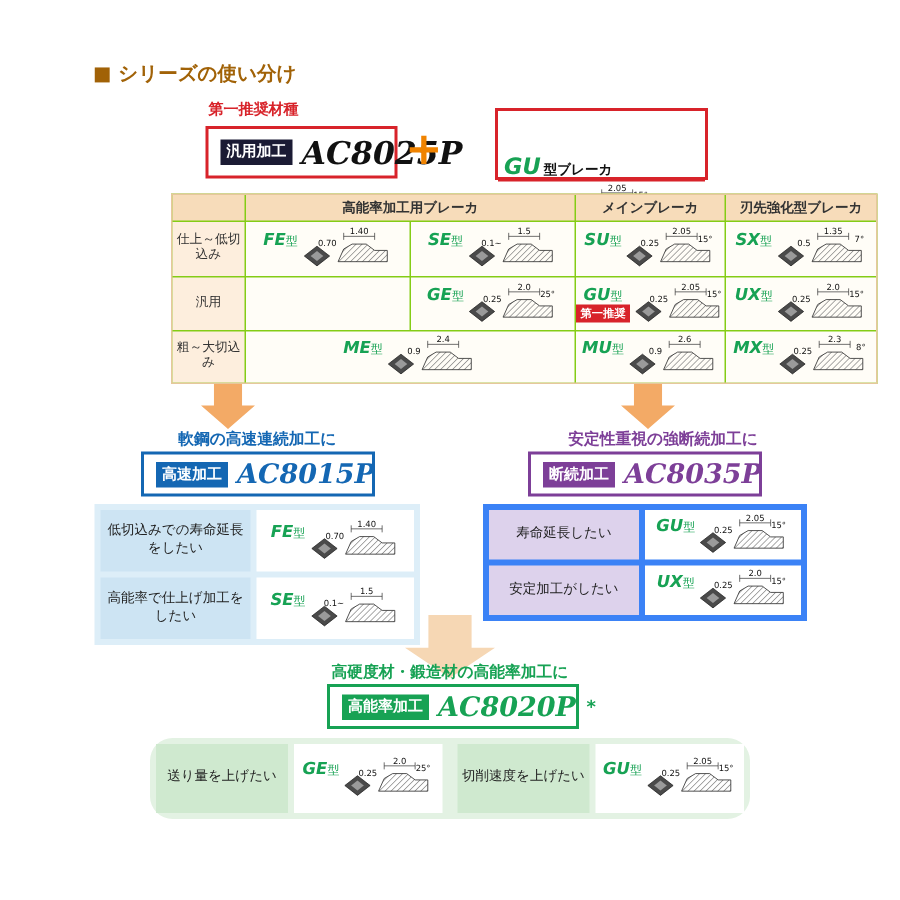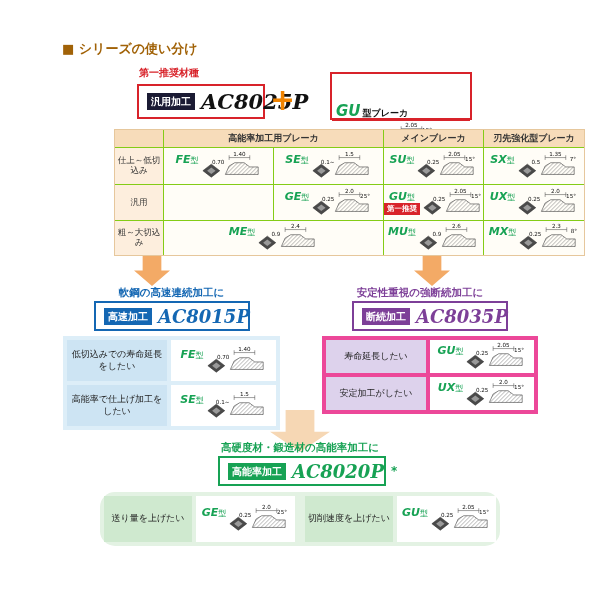--- a/index.html
+++ b/index.html
@@ -50,34 +50,34 @@
   .arr{position:absolute;width:36px;height:30px;background:#f3aa66;
        clip-path:polygon(24% 0,76% 0,76% 48%,100% 48%,50% 100%,0 48%,24% 48%);}
   .arr-left{left:134px;top:256px;}
   .arr-right{left:414px;top:256px;}
   .arr-big{position:absolute;left:270px;top:410px;width:60px;height:42px;background:#f6d7b4;
            clip-path:polygon(26% 0,74% 0,74% 52%,100% 52%,50% 100%,0 52%,26% 52%);}
 
   
   .box-head{position:absolute;font-size:10.5px;font-weight:bold;text-align:center;}
   .bh-blue{left:63px;top:286px;width:217px;color:#1467b3;}
-  .bh-purple{left:312px;top:286px;width:216px;color:#7d3f98;}
+  .bh-purple{left:334px;top:286px;width:216px;color:#7d3f98;}
   .bh-green{left:0px;top:441px;width:600px;color:#17a254;}
 
   .gb-blue{left:94px;top:301px;width:156px;height:30px;border-color:#1467b3;}
   .gb-blue .grade-text{color:#1467b3;font-size:18px;}
   .gb-purple{left:352px;top:301px;width:156px;height:30px;border-color:#7d3f98;}
   .gb-purple .grade-text{color:#7d3f98;font-size:18px;}
   .gb-green{left:218px;top:456px;width:168px;height:30px;border-color:#17a254;}
   .gb-green .grade-text{color:#17a254;font-size:18px;}
   .sparkle{color:#17a254;font-size:12px;font-weight:bold;margin-left:1px;vertical-align:super;}
 
   .panel{position:absolute;box-sizing:border-box;padding:4px;display:flex;flex-direction:column;gap:4px;}
   .panel-blue{left:63px;top:336px;width:217px;height:94px;background:#ddeef8;}
-  .panel-purple{left:322px;top:336px;width:216px;height:78px;background:#ec4899;}
+  .panel-purple{left:322px;top:336px;width:216px;height:78px;background:#3b82f6;}
   .prow{flex:1;display:grid;grid-template-columns:100px 1fr;gap:4px;}
   .ptext{font-size:9px;display:flex;align-items:center;justify-content:center;text-align:center;line-height:1.3;padding:2px;}
   .pt-blue{background:#cde4f3;}
   .pt-purple{background:#ddd2ec;}
   .pt-green{background:#cfe9cf;}
   .pdia{background:#fff;display:flex;align-items:center;justify-content:center;}
 
   .panel-green{left:100px;top:492px;width:400px;height:54px;background:#e3f2e3;flex-direction:row;gap:10px;border-radius:15px;}
   .ggroup{flex:1;display:grid;grid-template-columns:88px 1fr;gap:4px;}
 </style>

